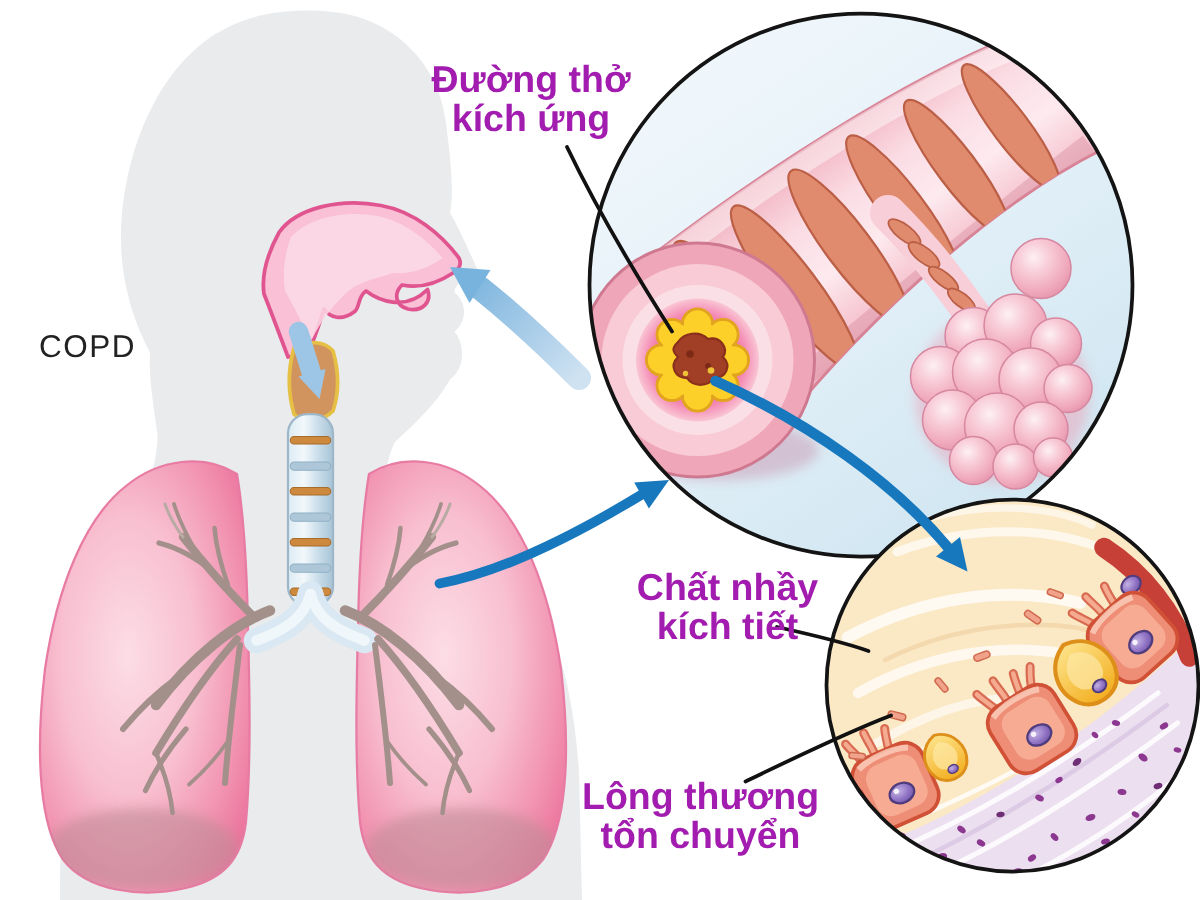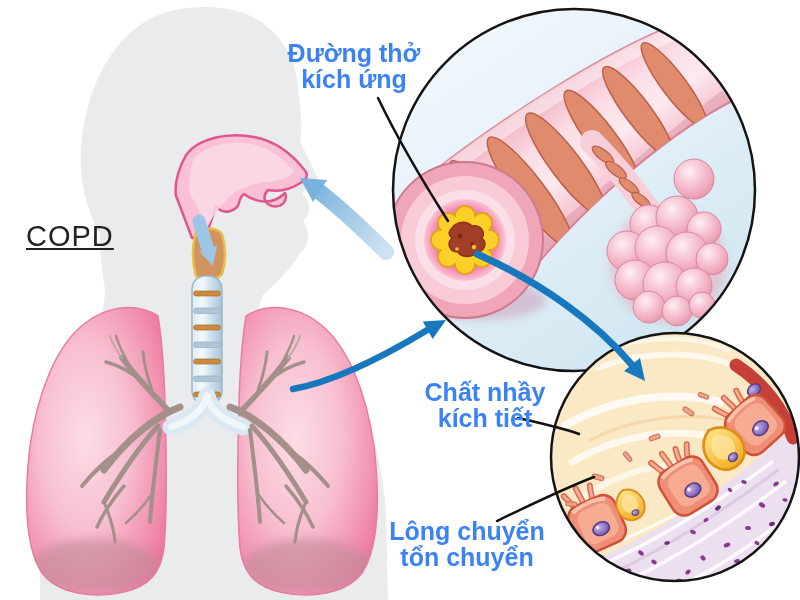--- a/index.html
+++ b/index.html
@@ -1,21 +1,21 @@
 <!DOCTYPE html>
 <html><head>
 <meta charset="utf-8">
 <style>
   html,body{margin:0;padding:0;background:#fff;}
   #stage{position:relative;width:800px;height:600px;background:#fff;overflow:hidden;
          font-family:"Liberation Sans",sans-serif;}
   #stage svg{position:absolute;left:0;top:0;}
   .label{position:absolute;font-weight:bold;font-size:25px;line-height:26px;
-         text-align:center;color:#3b82f6;white-space:nowrap;}
-  .copd{position:absolute;font-weight:normal;font-size:29px;color:#222;letter-spacing:1px;text-decoration:underline;}
+         text-align:center;color:#a21caf;white-space:nowrap;}
+  .copd{position:absolute;font-weight:normal;font-size:21px;color:#222;letter-spacing:1px;}
 </style>
 </head>
 <body>
 
 <div id="stage">
 <svg width="800" height="600" viewBox="0 0 800 600">
   <defs>
     <filter id="soft" x="-40%" y="-40%" width="180%" height="180%">
           <feGaussianBlur stdDeviation="4"></feGaussianBlur>
         </filter>
@@ -419,16 +419,16 @@
   <span>Đường thở</span><br>
   <span>kích ứng</span>
 </div>
 
 <div class="label" style="left:416px;top:379px;width:138px;">
   <span>Chất nhầy</span><br>
   <span>kích tiết</span>
 </div>
 
 <div class="label" style="left:388px;top:518px;width:158px;">
-  <span>Lông chuyển</span><br>
+  <span>Lông thương</span><br>
   <span>tổn chuyển</span>
 </div>
 </div>
 
 </body></html>

